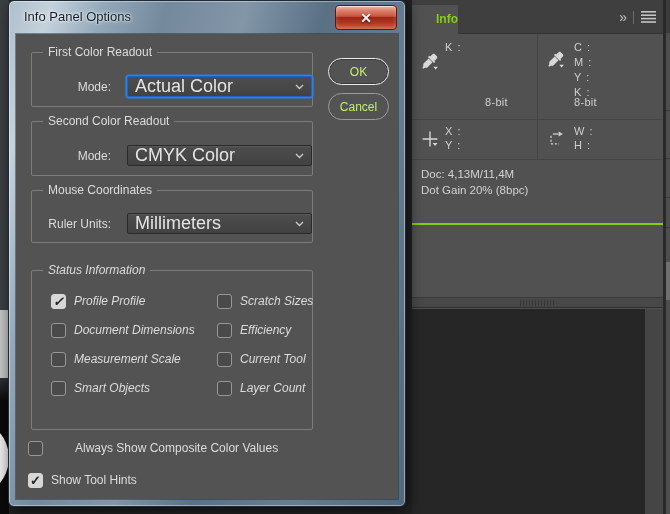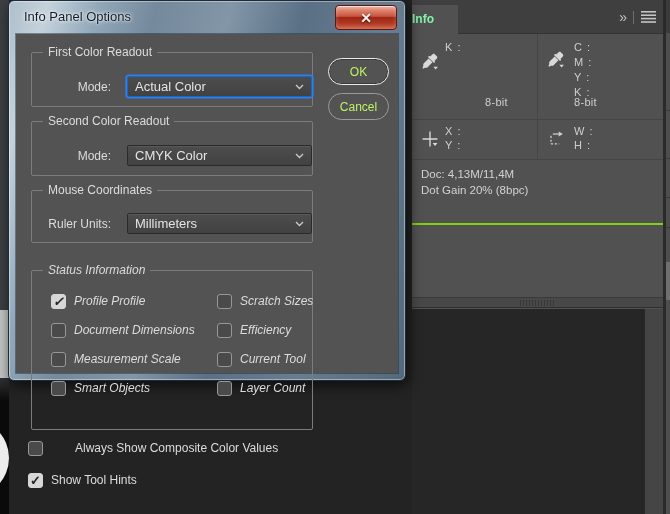--- a/index.html
+++ b/index.html
@@ -9,21 +9,21 @@
   
   .bg-left { position:absolute; left:0; top:0; width:9px; height:514px; }
   .bg-left-top    { position:absolute; left:0; top:0;   width:9px; height:310px; background:#3d4043; }
   .bg-left-canvas { position:absolute; left:0; top:310px; width:9px; height:68px; background:#c5c6c6; }
   .bg-left-fade   { position:absolute; left:0; top:378px; width:9px; height:22px; background:linear-gradient(#303234,#0c0c0c); }
   .bg-left-dark   { position:absolute; left:0; top:400px; width:9px; height:114px; background:#0a0a0a; }
   .bg-circle { position:absolute; left:-69px; top:419px; width:78px; height:78px; border-radius:50%; background:#ededed; }
 
   
   .dialog {
-    position:absolute; left:8px; top:0; width:398px; height:381px;
+    position:absolute; left:8px; top:0; width:398px; height:507px;
     border-radius:6px; border:1px solid #1d2a38;
     background:linear-gradient(105deg,#aebfcb 0%,#c5d2dc 8%,#93a9ba 18%,#74899b 30%,#8296a8 45%,#5a7084 60%,#697d90 78%,#54687c 100%);
     box-shadow: inset 0 0 0 1px rgba(255,255,255,.40), 2px 4px 14px rgba(0,0,0,.65);
     z-index:5;
     padding-left:8px;
   }
   .dlg-title {
     position:absolute; left:15px; top:8px; font-size:13px; color:#101c29;
     text-shadow:0 0 4px rgba(255,255,255,.95), 0 0 2px rgba(255,255,255,.9);
   }
@@ -49,21 +49,21 @@
   }
   .g1 { left:15px; top:18px;  width:282px; height:55px; }
   .g2 { left:15px; top:87px;  width:282px; height:55px; }
   .g3 { left:15px; top:156px; width:282px; height:53px; }
   .g4 { left:15px; top:236px; width:282px; height:160px;font-style:italic; }
 
   .mode-row { position:absolute; left:0; top:23px; width:100%; height:21px; display:flex; align-items:center;justify-content:space-between; }
   .mode-label { width:86px; text-align:right; padding-right:7px; font-size:12px; color:#dcdcdc; white-space:nowrap; }
   .dd {
     width:185px; height:21px; display:flex; align-items:center; justify-content:space-between;
-    padding:0 7px; font-size:13px; color:#e4e4e4;
+    padding:0 7px; font-size:18px; color:#e4e4e4;
     background:linear-gradient(180deg,#4d4d4d,#424242);
     border:1px solid #2a2a2a; border-radius:2px;
     box-shadow:inset 0 1px 0 rgba(255,255,255,.07); cursor:pointer;
   }
   .dd.focused { border-color:#1b65c9; box-shadow:0 0 0 1.6px #2f7fe8; }
   .dd svg { flex:0 0 auto; }
 
   
   .cbrow { display:flex; align-items:center; gap:8px; height:16px; margin-bottom:13px; cursor:pointer; }
   .cb {
@@ -89,21 +89,21 @@
     display:flex; align-items:center; justify-content:center; cursor:pointer;
   }
   .btn-ok { top:24px; border:1px solid #ebebeb; box-shadow:inset 0 0 0 1px rgba(40,40,40,.55); }
   .btn-cancel { top:59px; border:1px solid #9b9b9b; }
 
   
   .panel { position:absolute; left:412px; top:0; width:251px; height:514px; background:#515151; }
   .tabbar { position:absolute; left:0; top:0; width:251px; height:34px; background:#3f3f3f; border-bottom:1px solid #333; }
   .tab {
     position:absolute; left:0; top:5px; width:46px; height:30px; background:#515151;
-    font-size:12px; font-weight:bold; color:#86efac; text-align:left; line-height:29px; cursor:pointer; z-index:2;
+    font-size:12px; font-weight:bold; color:#84cc16; text-align:right; line-height:29px; cursor:pointer; z-index:2;
   }
   .tab-icons { position:absolute; right:7px; top:0; height:34px; display:flex; align-items:center; gap:7px; }
   .collapse { font-size:14px; color:#c4c4c4; line-height:1; cursor:pointer; letter-spacing:-1px; }
   .vsep { width:1px; height:13px; background:#6e6e6e; }
 
   .pbody { position:absolute; left:0; top:34px; width:251px; height:263px; }
   .prow1 { position:absolute; left:0; top:0; width:251px; height:85px; }
   .prow2 { position:absolute; left:0; top:85px; width:251px; height:40px; border-top:1px solid #454545; }
   .pdoc  { position:absolute; left:0; top:125px; width:251px; height:66px; border-top:1px solid #454545; border-bottom:2px solid #84cc16; padding:6px 0 0 9px; }
   .cellL { position:absolute; left:0; top:0; width:126px; height:100%; border-right:1px solid #454545; }

